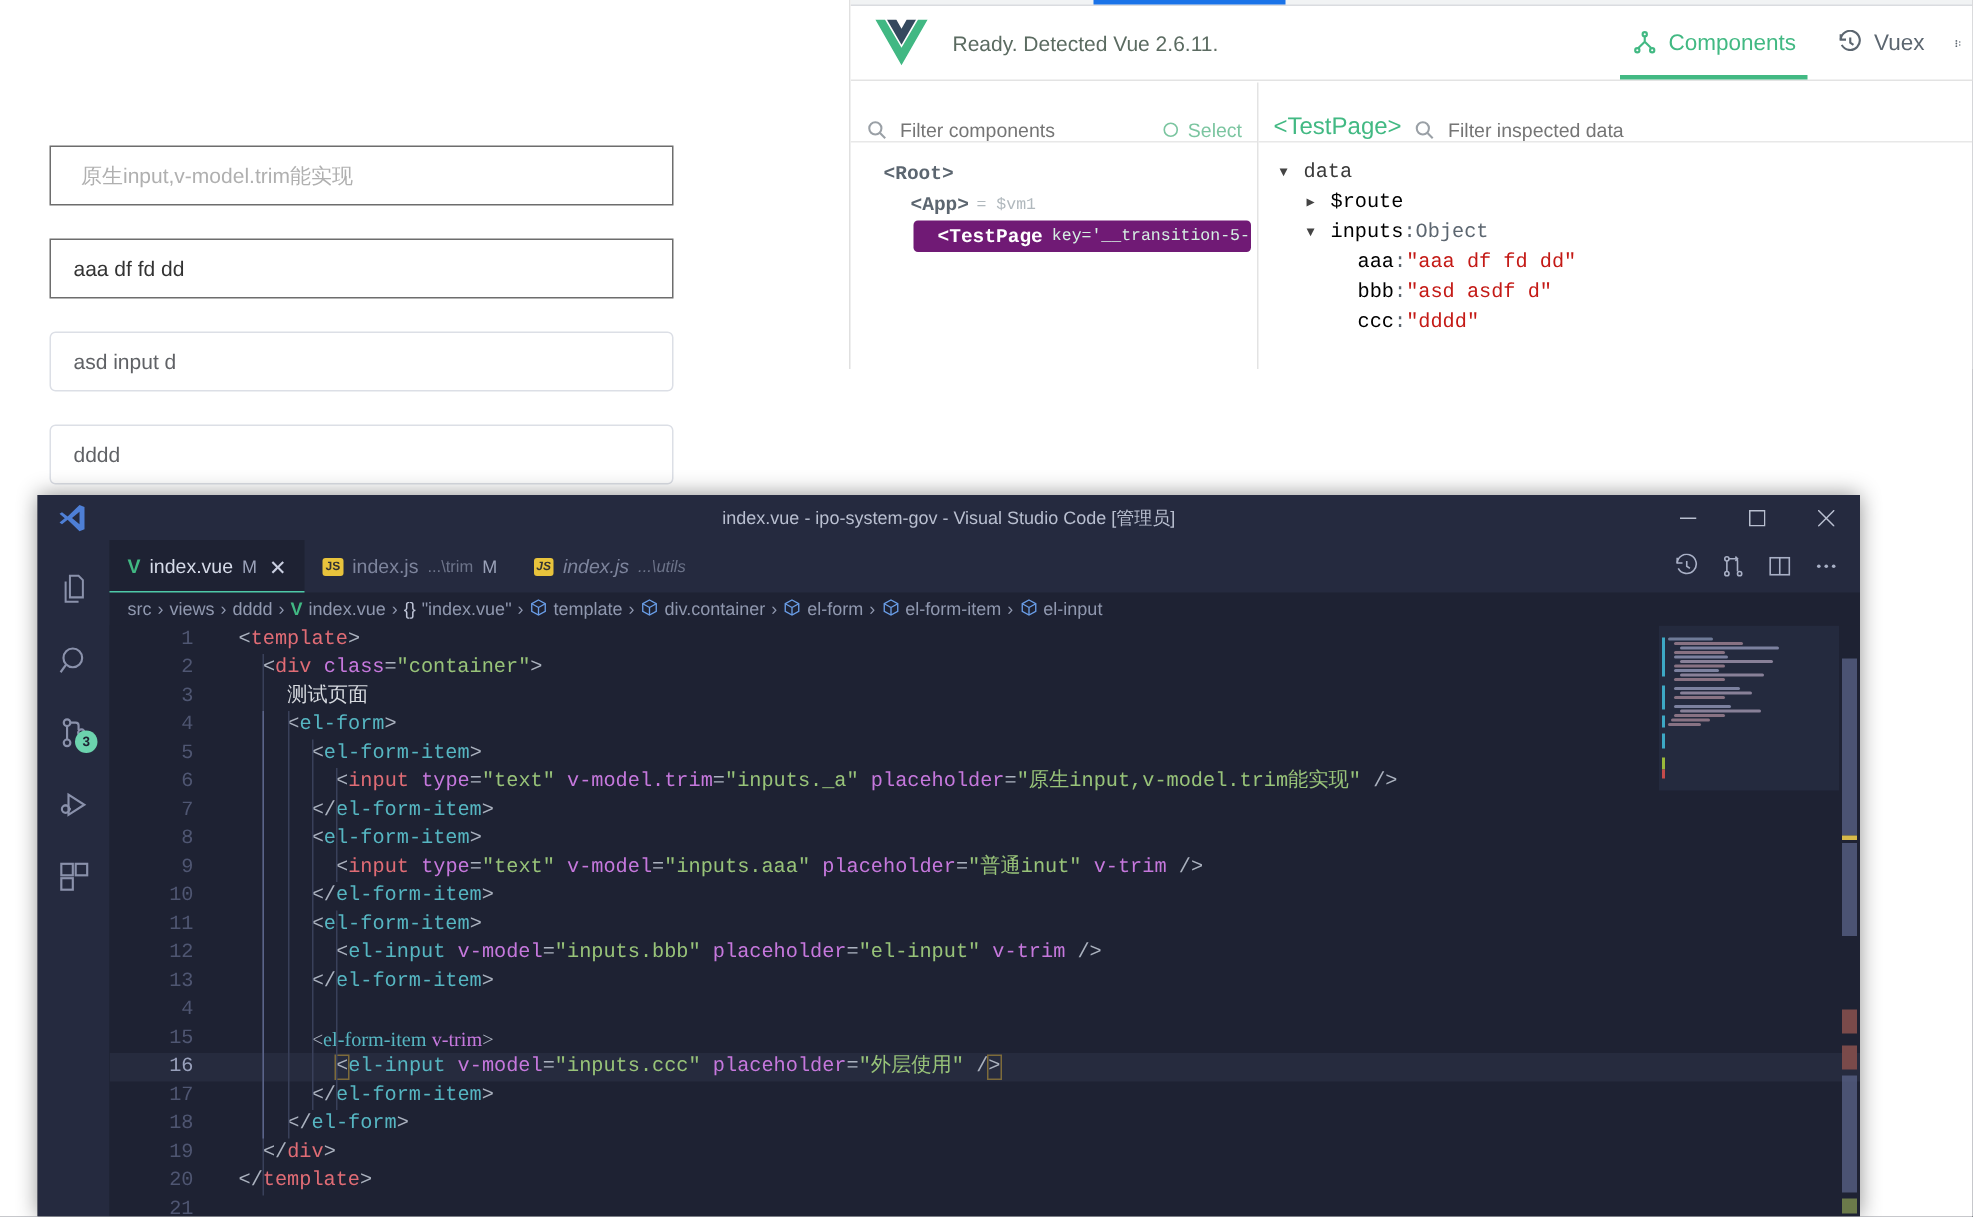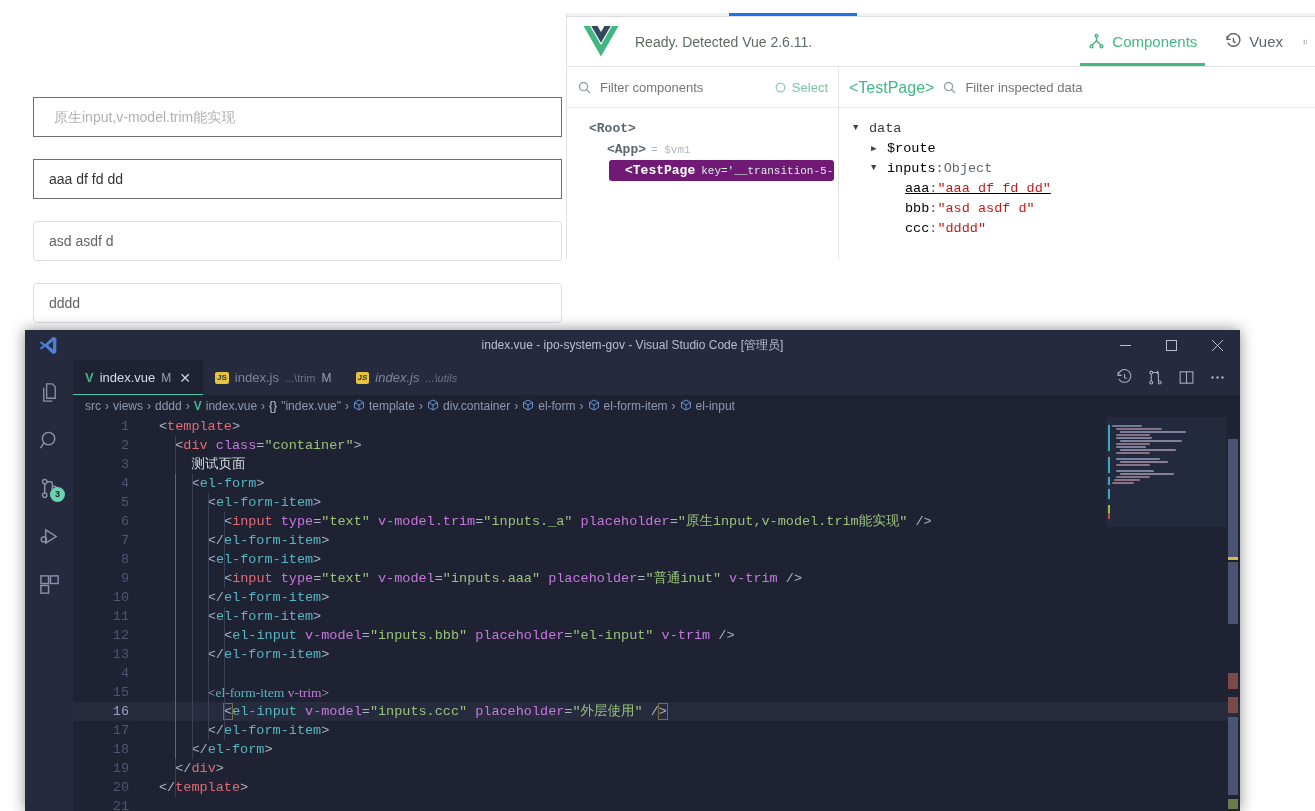--- a/index.html
+++ b/index.html
@@ -11,36 +11,36 @@
   }
   #root { position: relative; width: 1315px; height: 811px; }
 
   
   .page-area {
     position: absolute; left: 0; top: 0; width: 566px; height: 330px;
     background: #ffffff; overflow: hidden;
   }
   .form-inputs { position: absolute; left: 33px; top: 97px; width: 500px; }
   .inp {
-    display: block; width: 529px; height: 40px; margin-bottom: 22px;
+    display: block; width: 416px; height: 40px; margin-bottom: 22px;
     font-size: 14px; color: #333; line-height: 38px;
     padding: 0 15px;
   }
   .inp.native {
     border: 1px solid #6d6d6d; border-radius: 0; background: #fff;
   }
   .inp.native.empty { color: #b0b0b0; padding-left: 20px; }
   .inp.el {
     border: 1px solid #dcdfe6; border-radius: 4px; background: #fff;
     color: #606266;
   }
 
   
   .devtools {
-    position: absolute; left: 566px; top: 13px; width: 749px; height: 246px;
+    position: absolute; left: 566px; top: 0; width: 749px; height: 246px;
     background: #ffffff; border-left: 1px solid #e0e0e0;
     overflow: hidden;
   }
   .dt-tabstrip {
     position: absolute; left: 0; top: 0; width: 100%; height: 4px;
     background: #f1f3f4; border-bottom: 1px solid #dadce0;
   }
   .dt-tabstrip .active-tab {
     position: absolute; left: 162px; top: 0; width: 128px; height: 3px;
     background: #1a73e8;
@@ -66,21 +66,21 @@
     height: 3px; background: #42b983;
   }
   .dt-tab svg { flex: none; }
   .dt-more { display: flex; align-items: center; padding: 0 6px; overflow: hidden; width: 18px; }
 
   .dt-body { position: absolute; left: 0; top: 55px; right: 0; bottom: 0; display: flex; }
   .dt-left { width: 272px; border-right: 1px solid #e3e3e3; display: flex; flex-direction: column; }
   .dt-right { flex: 1; display: flex; flex-direction: column; }
 
   .dt-toolbar {
-    height: 40px; display: flex; align-items: center;
+    height: 40px; display: flex; align-items: flex-end;
     border-bottom: 1px solid #e8e8e8; padding: 0 10px; gap: 8px;
   }
   .dt-toolbar .ico { color: #9aa0a6; display: flex; align-items: center; }
   .dt-filter {
     border: none; outline: none; font-size: 13px; color: #9e9e9e;
     font-family: "Liberation Sans", sans-serif; background: transparent;
     flex: 1; min-width: 0;
   }
   .dt-select {
     display: flex; align-items: center; gap: 5px; color: #7bc5a0;
@@ -212,21 +212,21 @@
   .vs-scroll .deco { position: absolute; right: 2px; width: 10px; }
 </style>
 </head>
 <body>
 <div id="root">
 
 <div class="page-area">
   <div class="form-inputs">
         <div class="inp native empty">原生input,v-model.trim能实现</div>
         <div class="inp native">aaa  df fd dd</div>
-        <div class="inp el">asd asdf   d</div>
+        <div class="inp el">asd input   d</div>
         <div class="inp el">dddd</div>
       </div>
 </div>
 
 <div class="devtools">
 
   <div class="dt-tabstrip">
     <div class="active-tab"></div>
   </div>
 
@@ -320,21 +320,21 @@
             <div class="irow" style="margin-left: 18px;">
               <span class="arw">▶</span>
               <span class="ikey">$route</span>
             </div>
             <div class="irow" style="margin-left: 18px;">
               <span class="arw">▼</span>
               <span class="ikey">inputs</span>
               <span class="itype">: </span>
               <span class="itype">Object</span>
             </div>
-            <div class="irow" style="margin-left: 36px; text-decoration: underline;">
+            <div class="irow" style="margin-left: 36px;">
               <span class="arw"></span>
               <span class="ikey">aaa</span>
               <span class="itype">: </span>
               <span class="ival">"aaa  df fd dd"</span>
             </div>
             <div class="irow" style="margin-left: 36px;">
               <span class="arw"></span>
               <span class="ikey">bbb</span>
               <span class="itype">: </span>
               <span class="ival">"asd asdf   d"</span>

